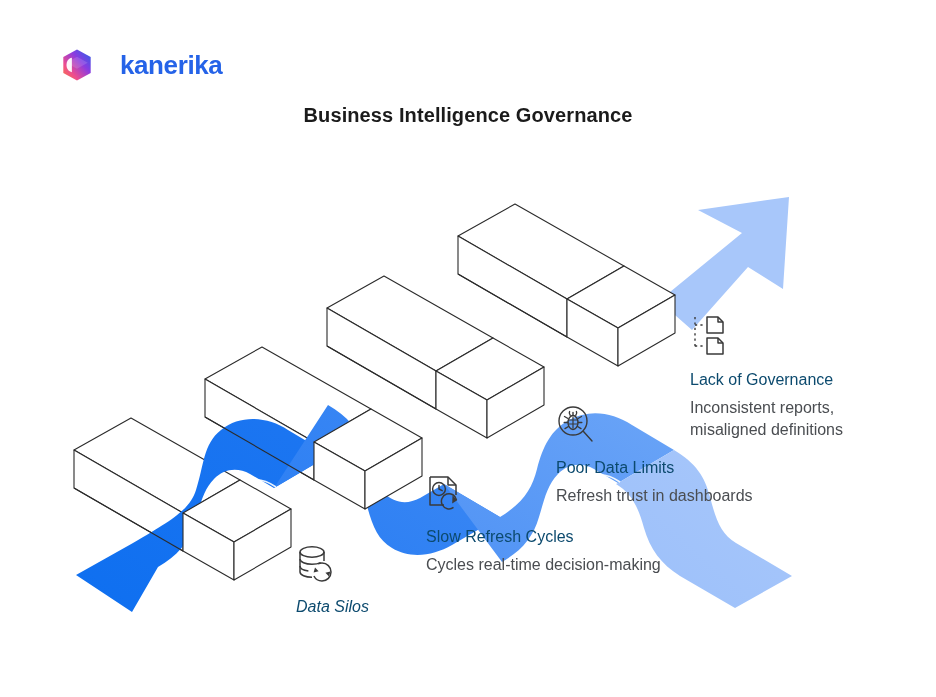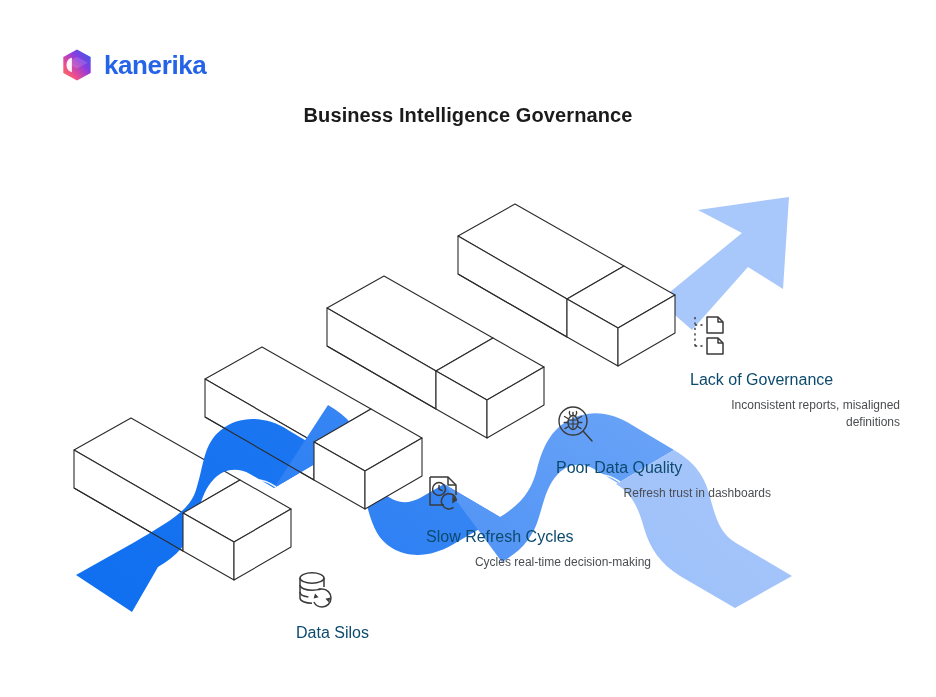--- a/index.html
+++ b/index.html
@@ -16,21 +16,21 @@
     -webkit-font-smoothing: antialiased;
   }
 
   
   .brand {
     position: absolute;
     left: 60px;
     top: 48px;
     display: flex;
     align-items: center;
-    gap: 10px;
+    gap: 26px;
   }
   .brand-mark { width: 34px; height: 34px; display: block; }
   .brand-name {
     font-size: 26px;
     font-weight: bold;
     letter-spacing: -0.4px;
     color: #2563E8;
     line-height: 1;
   }
 
@@ -61,27 +61,26 @@
   .callout { position: absolute; }
   .callout .icon-wrap { display: block; margin-bottom: 6px; }
   .callout .callout-title {
     font-size: 16px;
     color: #0c4a6e;
     line-height: 1.2;
     margin-bottom: 8px;
     white-space: nowrap;
   }
   .callout .callout-desc {
-    font-size: 12px;
+    font-size: 16px;
     color: #4a4d51;
     line-height: 1.38;
-    text-align: right;
-  }
-
-  #callout-0 { left: 296px; top: 569px; width: 210px; }
+  }
+
+  #callout-0 { left: 296px; top: 543px; width: 210px; font-style: italic; }
   #callout-1 { left: 426px; top: 473px; width: 225px; }
   #callout-2 { left: 556px; top: 404px; width: 215px; }
   #callout-3 { left: 690px; top: 314px; width: 210px; }
 
   .nowrap-desc { white-space: nowrap; }
 </style>
 </head>
 <body>
 
 <div class="brand">
@@ -469,21 +468,21 @@
       <ellipse cx="17" cy="18.5" rx="5" ry="7"></ellipse>
       <path d="M17 11.5 L17 8.5"></path>
       <path d="M14.2 11.2 C13 9.8 13 8.6 13.6 7.6"></path>
       <path d="M19.8 11.2 C21 9.8 21 8.6 20.4 7.6"></path>
       <path d="M12 14.5 L8.5 12.5 M12 18.5 L8.2 18.5 M12.4 22.5 L9 24.6"></path>
       <path d="M22 14.5 L25.5 12.5 M22 18.5 L25.8 18.5 M21.6 22.5 L25 24.6"></path>
       <path d="M17 13 L17 24" stroke-width="1.2"></path>
       <path d="M13 16 L21 16 M13 20 L21 20" stroke-width="1.1"></path>
     </svg>
   </span>
-  <div class="callout-title">Poor Data Quality</div>
+  <div class="callout-title">Poor Data Limits</div>
   <div class="callout-desc nowrap-desc">Refresh trust in dashboards</div>
 </div>
 
 <div class="callout" id="callout-3">
   <span class="icon-wrap">
     <svg width="50" height="46" viewBox="0 0 50 46" fill="none" stroke="#3a3a3a" stroke-width="1.5" stroke-linejoin="round">
 
       <path d="M5 3 L5 34" stroke-dasharray="2.2 3.2" stroke-width="1.4"></path>
       <path d="M5 11 L15 11" stroke-dasharray="2.2 3.2" stroke-width="1.4"></path>
       <path d="M5 32 L15 32" stroke-dasharray="2.2 3.2" stroke-width="1.4"></path>

